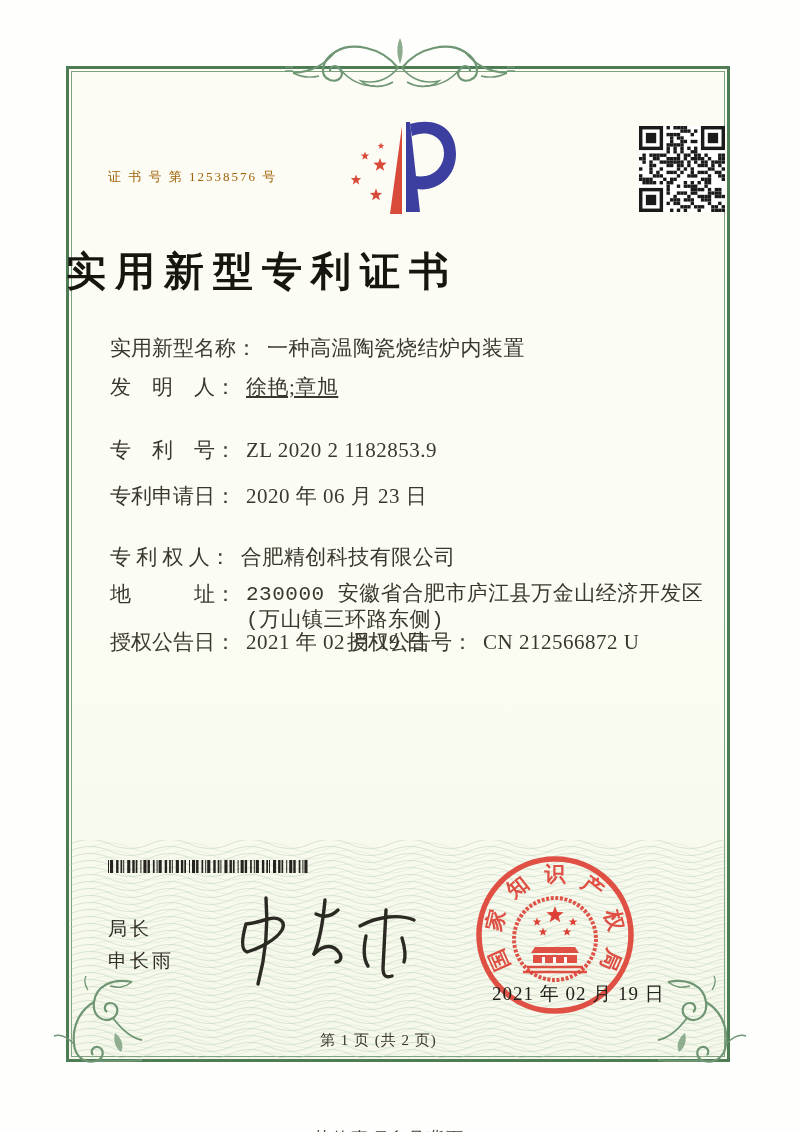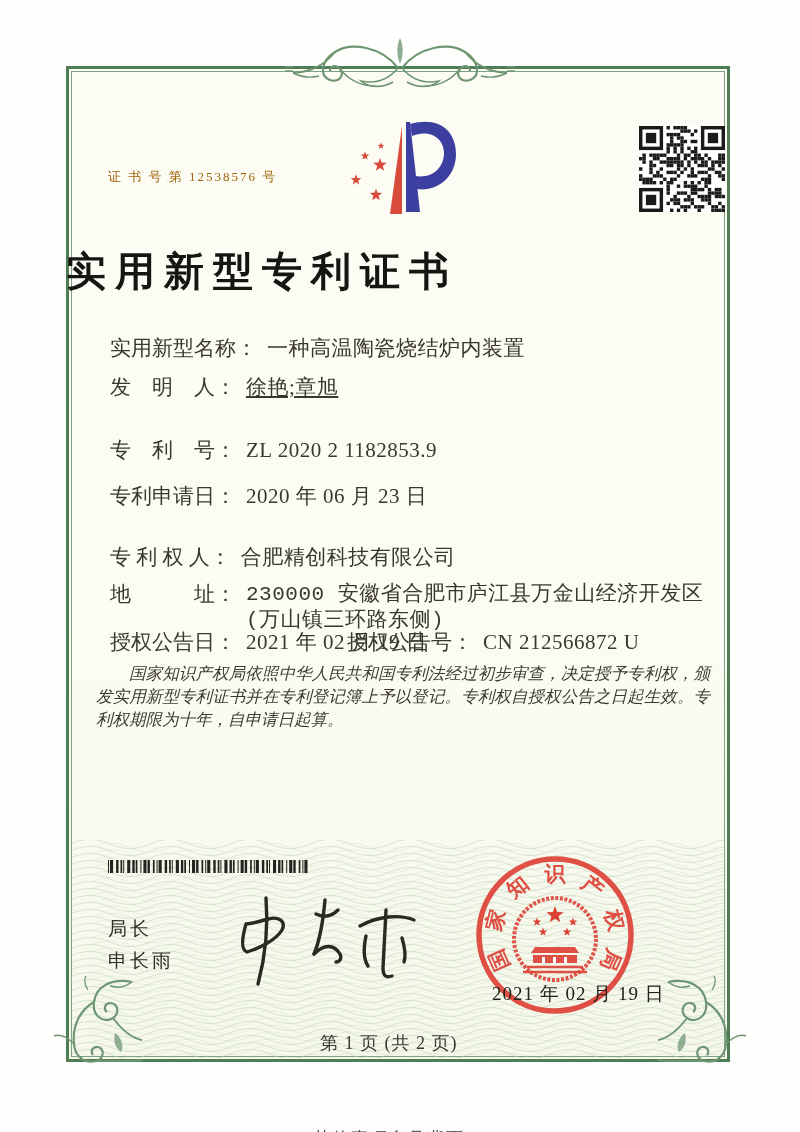--- a/index.html
+++ b/index.html
@@ -25,21 +25,21 @@
     font-size:40px;font-weight:bold;letter-spacing:9px;color:#17150f;}
   .row{font-size:21px;line-height:24px;color:#3a372f;white-space:nowrap;}
   .row .lab{display:inline-block;color:#3a372f;}
   .row .val{margin-left:10px;letter-spacing:.5px;}
   .addr-val{display:inline-block;vertical-align:top;white-space:normal;
     width:478px;line-height:26px;font-family:Liberation Mono, monospace;}
   .body-text{left:96px;top:662px;width:614px;font-size:16.5px;line-height:23px;
     font-style:italic;color:#3e3a30;text-align:justify;}
   .body-text p{margin:0;text-indent:2em;}
   .signer{font-size:19px;letter-spacing:3px;color:#2e2b25;}
-  .pagenote{left:320px;top:1031px;font-size:18px;color:#3a372f;letter-spacing:1px;}
+  .pagenote{left:320px;top:1031px;font-size:15px;color:#3a372f;letter-spacing:1px;}
   .backnote{left:310px;top:1082px;font-size:17px;font-style:italic;color:#44403a;letter-spacing:2px;margin-top:45px;}
   .sealdate{left:492px;top:981px;font-size:19px;color:#23211c;letter-spacing:1px;}
   svg{display:block;}
 </style>
 </head>
 <body>
 
 <div class="abs frame">
   <div class="frame-inner"></div>
 </div>
@@ -427,21 +427,20 @@
   <span class="lab">地　　　址：</span><span class="val addr-val">230000 安徽省合肥市庐江县万金山经济开发区(万山镇三环路东侧)</span>
 </div>
 <div class="abs row" style="left:110px;top:630px;">
   <span class="lab">授权公告日：</span><span class="val">2021 年 02 月 19 日</span>
 </div>
 <div class="abs row" style="left:347px;top:630px;">
   <span class="lab">授权公告号：</span><span class="val">CN 212566872 U</span>
 </div>
 
 <div class="abs body-text">
-  <p>国家知识产权局依照中华人民共和国专利法经过初步审查，决定授予专利权，颁发实用新型专利证书并在专利登记簿上予以登记。专利权自授权公告之日起生效。专利权期限为十年，自申请日起算。</p>
 </div>
 
 <div class="abs" id="barcode" style="left:108px;top:860px;width:200px;height:15px;">
     <svg width="200" height="15" viewBox="0 0 200 15">
       <rect x="0.0" y="0" width="1.0" height="13" fill="#24231f"></rect>
       <rect x="2.0" y="0" width="3.1" height="13" fill="#24231f"></rect>
       <rect x="8.1" y="0" width="2.4" height="13" fill="#24231f"></rect>
       <rect x="12.5" y="0" width="1.7" height="13" fill="#24231f"></rect>
       <rect x="15.2" y="0" width="1.0" height="13" fill="#24231f"></rect>
       <rect x="19.2" y="0" width="3.1" height="13" fill="#24231f"></rect>

